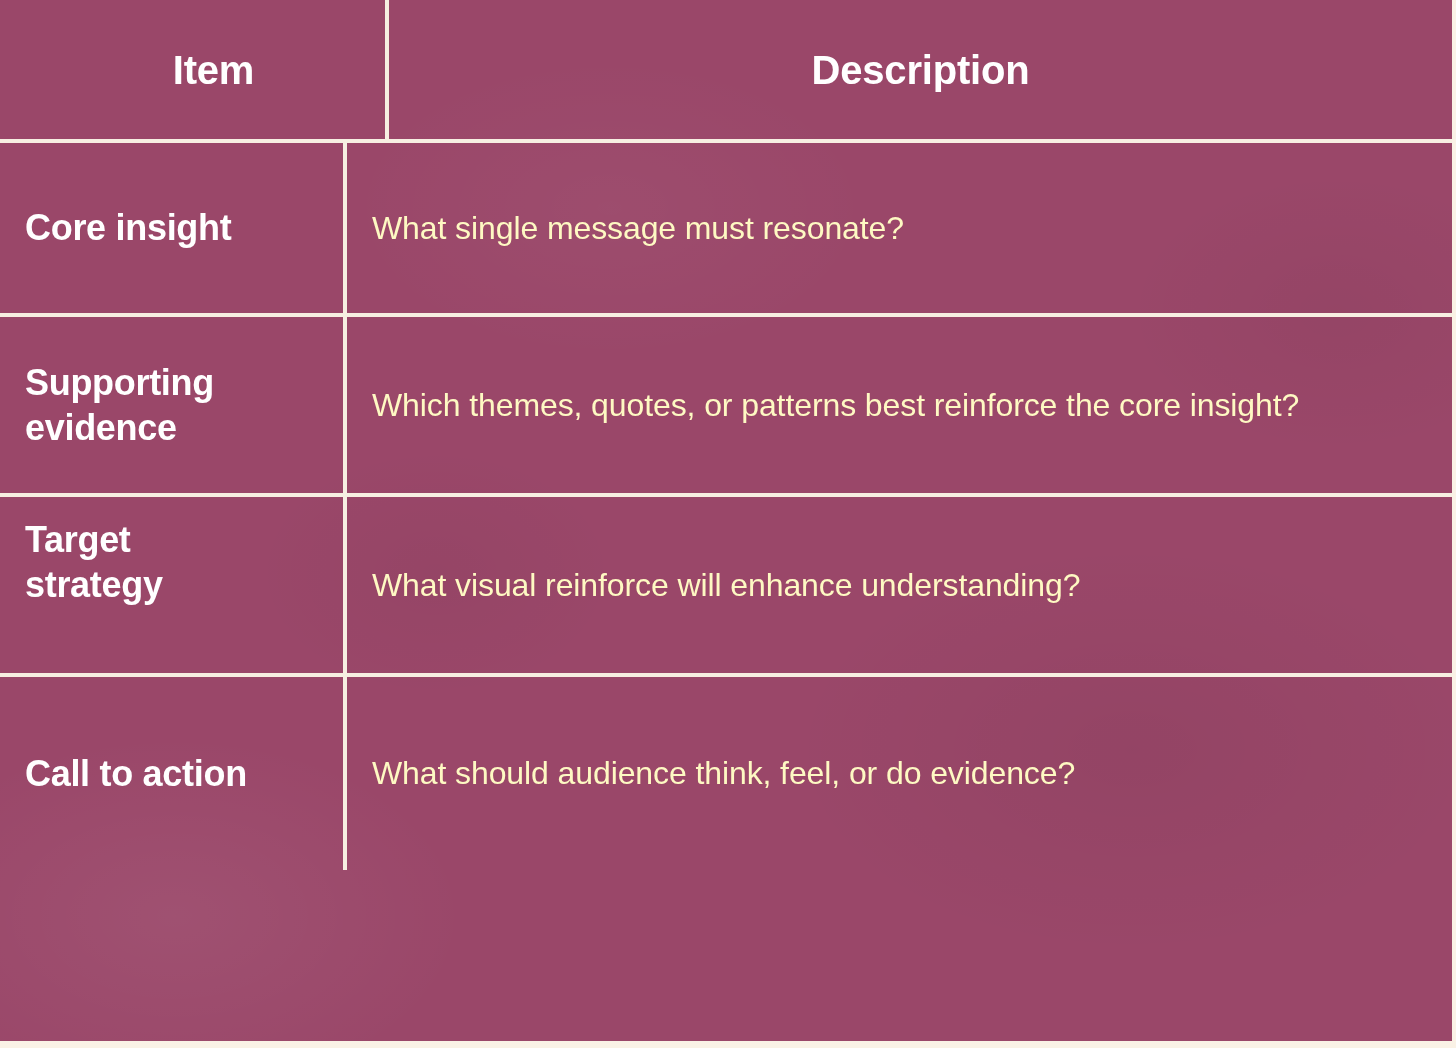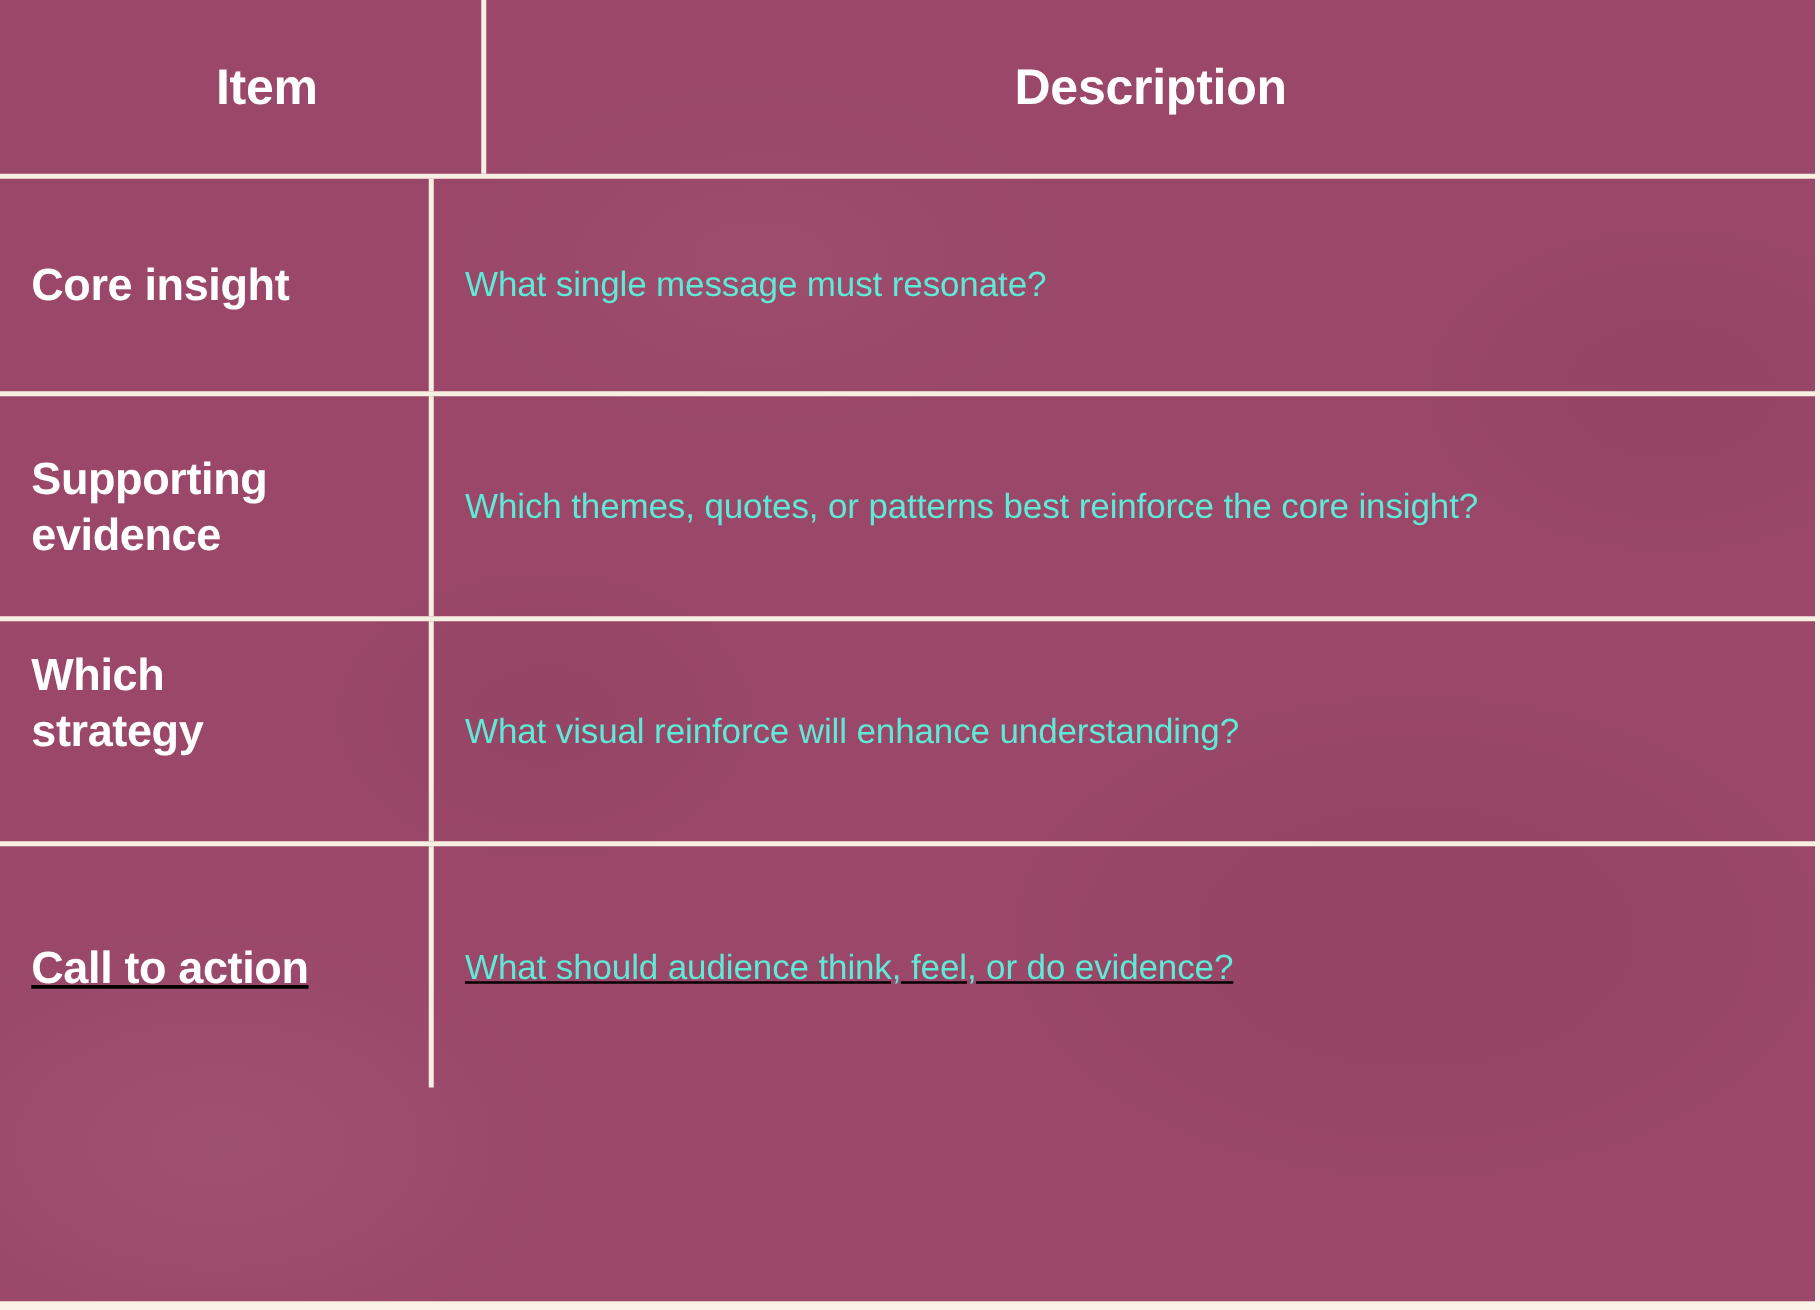--- a/index.html
+++ b/index.html
@@ -102,37 +102,37 @@
   
   .item-label {
     color: #ffffff;
     font-weight: bold;
     font-size: 36px;
     line-height: 1.26;
     letter-spacing: -0.3px;
     white-space: pre-line;
   }
   .desc-text {
-    color: #5eead4;
+    color: #fef9c3;
     font-weight: normal;
-    font-size: 28px;
+    font-size: 32px;
     line-height: 1.28;
     letter-spacing: -0.1px;
   }
 
   
   .v-center { align-items: center; }
   .v-top    { align-items: flex-start; }
   .v-top .item-label { padding-top: 20px; }
 
   .r1 { height: 174px; }
   .r2 { height: 180px; }
   .r3 { height: 180px; }
   .r4 { height: 185px; }
-  .r5 { height: 193px; text-decoration: underline; }
+  .r5 { height: 193px; }
 </style>
 </head>
 <body>
 
 <div class="page">
   <div class="table">
 
     <div class="row row-header">
       <div class="cell-item">
         <span class="header-text">Item</span>
@@ -156,21 +156,21 @@
         <span class="item-label">Supporting
 evidence</span>
       </div>
       <div class="cell-desc">
         <span class="desc-text">Which themes, quotes, or patterns best reinforce the core insight?</span>
       </div>
     </div>
 
     <div class="row r3">
       <div class="cell-item v-top">
-        <span class="item-label">Which
+        <span class="item-label">Target
 strategy</span>
       </div>
       <div class="cell-desc">
         <span class="desc-text">What visual reinforce will enhance understanding?</span>
       </div>
     </div>
 
 
     <div class="row r5">
       <div class="cell-item v-center">

